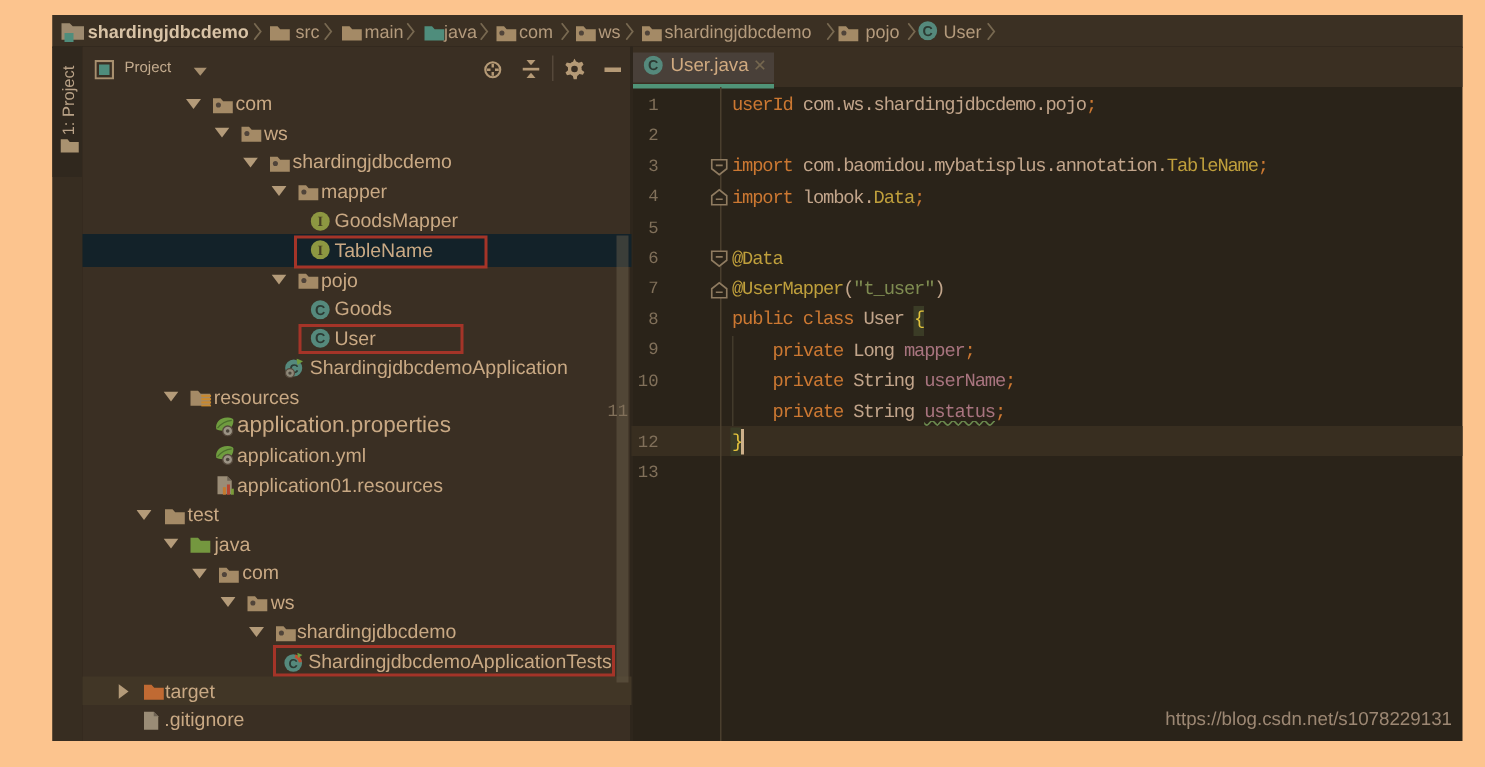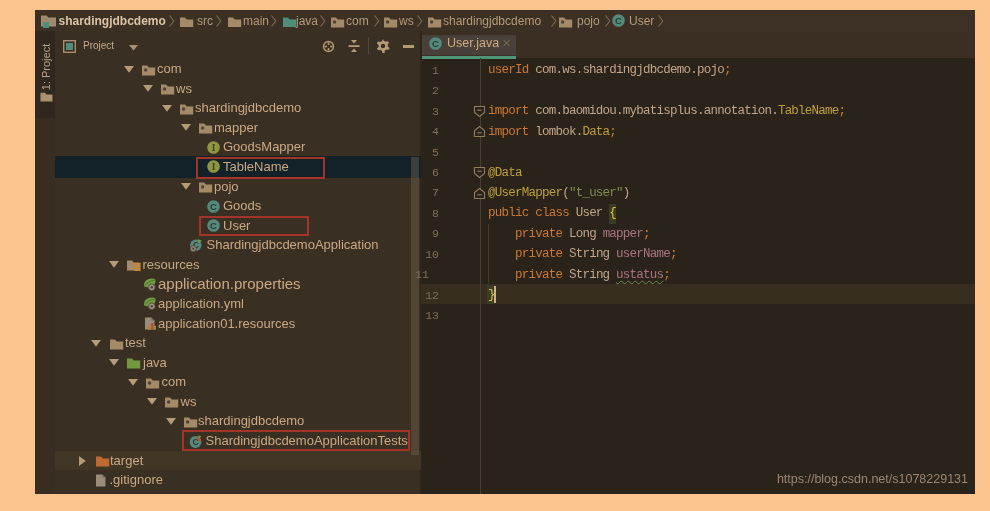--- a/index.html
+++ b/index.html
@@ -414,21 +414,21 @@
 <div class="abs" style="left:405px;top:60.7px;width:34px;height:20.44px;line-height:20.44px;text-align:right;font-family:'Liberation Mono',monospace;font-size:11.5px;color:#81705a;">1</div>
 <div class="abs" style="left:405px;top:81.1px;width:34px;height:20.44px;line-height:20.44px;text-align:right;font-family:'Liberation Mono',monospace;font-size:11.5px;color:#81705a;">2</div>
 <div class="abs" style="left:405px;top:101.6px;width:34px;height:20.44px;line-height:20.44px;text-align:right;font-family:'Liberation Mono',monospace;font-size:11.5px;color:#81705a;">3</div>
 <div class="abs" style="left:405px;top:122.0px;width:34px;height:20.44px;line-height:20.44px;text-align:right;font-family:'Liberation Mono',monospace;font-size:11.5px;color:#81705a;">4</div>
 <div class="abs" style="left:405px;top:142.5px;width:34px;height:20.44px;line-height:20.44px;text-align:right;font-family:'Liberation Mono',monospace;font-size:11.5px;color:#81705a;">5</div>
 <div class="abs" style="left:405px;top:162.9px;width:34px;height:20.44px;line-height:20.44px;text-align:right;font-family:'Liberation Mono',monospace;font-size:11.5px;color:#81705a;">6</div>
 <div class="abs" style="left:405px;top:183.3px;width:34px;height:20.44px;line-height:20.44px;text-align:right;font-family:'Liberation Mono',monospace;font-size:11.5px;color:#81705a;">7</div>
 <div class="abs" style="left:405px;top:203.8px;width:34px;height:20.44px;line-height:20.44px;text-align:right;font-family:'Liberation Mono',monospace;font-size:11.5px;color:#81705a;">8</div>
 <div class="abs" style="left:405px;top:224.2px;width:34px;height:20.44px;line-height:20.44px;text-align:right;font-family:'Liberation Mono',monospace;font-size:11.5px;color:#81705a;">9</div>
 <div class="abs" style="left:405px;top:244.7px;width:34px;height:20.44px;line-height:20.44px;text-align:right;font-family:'Liberation Mono',monospace;font-size:11.5px;color:#81705a;">10</div>
-<div class="abs" style="left:405px;top:265.1px;width:34px;height:20.44px;line-height:20.44px;text-align:center;font-family:'Liberation Mono',monospace;font-size:11.5px;color:#81705a;">11</div>
+<div class="abs" style="left:405px;top:265.1px;width:34px;height:20.44px;line-height:20.44px;text-align:left;font-family:'Liberation Mono',monospace;font-size:11.5px;color:#81705a;">11</div>
 <div class="abs" style="left:405px;top:285.5px;width:34px;height:20.44px;line-height:20.44px;text-align:right;font-family:'Liberation Mono',monospace;font-size:11.5px;color:#81705a;">12</div>
 <div class="abs" style="left:405px;top:306.0px;width:34px;height:20.44px;line-height:20.44px;text-align:right;font-family:'Liberation Mono',monospace;font-size:11.5px;color:#81705a;">13</div>
 <div class="abs" style="left:473px;top:104.97999999999999px;width:13px;height:13px;">
     <svg width="13" height="13" viewBox="0 0 13 13">
       <path d="M1.5 1.5 h10 v6 l-5 4 l-5-4 z" fill="#2a2319" stroke="#8f7b60" stroke-width="1.1"></path>
       <line x1="4.2" y1="5.2" x2="8.8" y2="5.2" stroke="#8f7b60" stroke-width="1.1"></line>
     </svg>
   </div>
 <div class="abs" style="left:473px;top:125.42000000000002px;width:13px;height:13px;">
     <svg width="13" height="13" viewBox="0 0 13 13">

